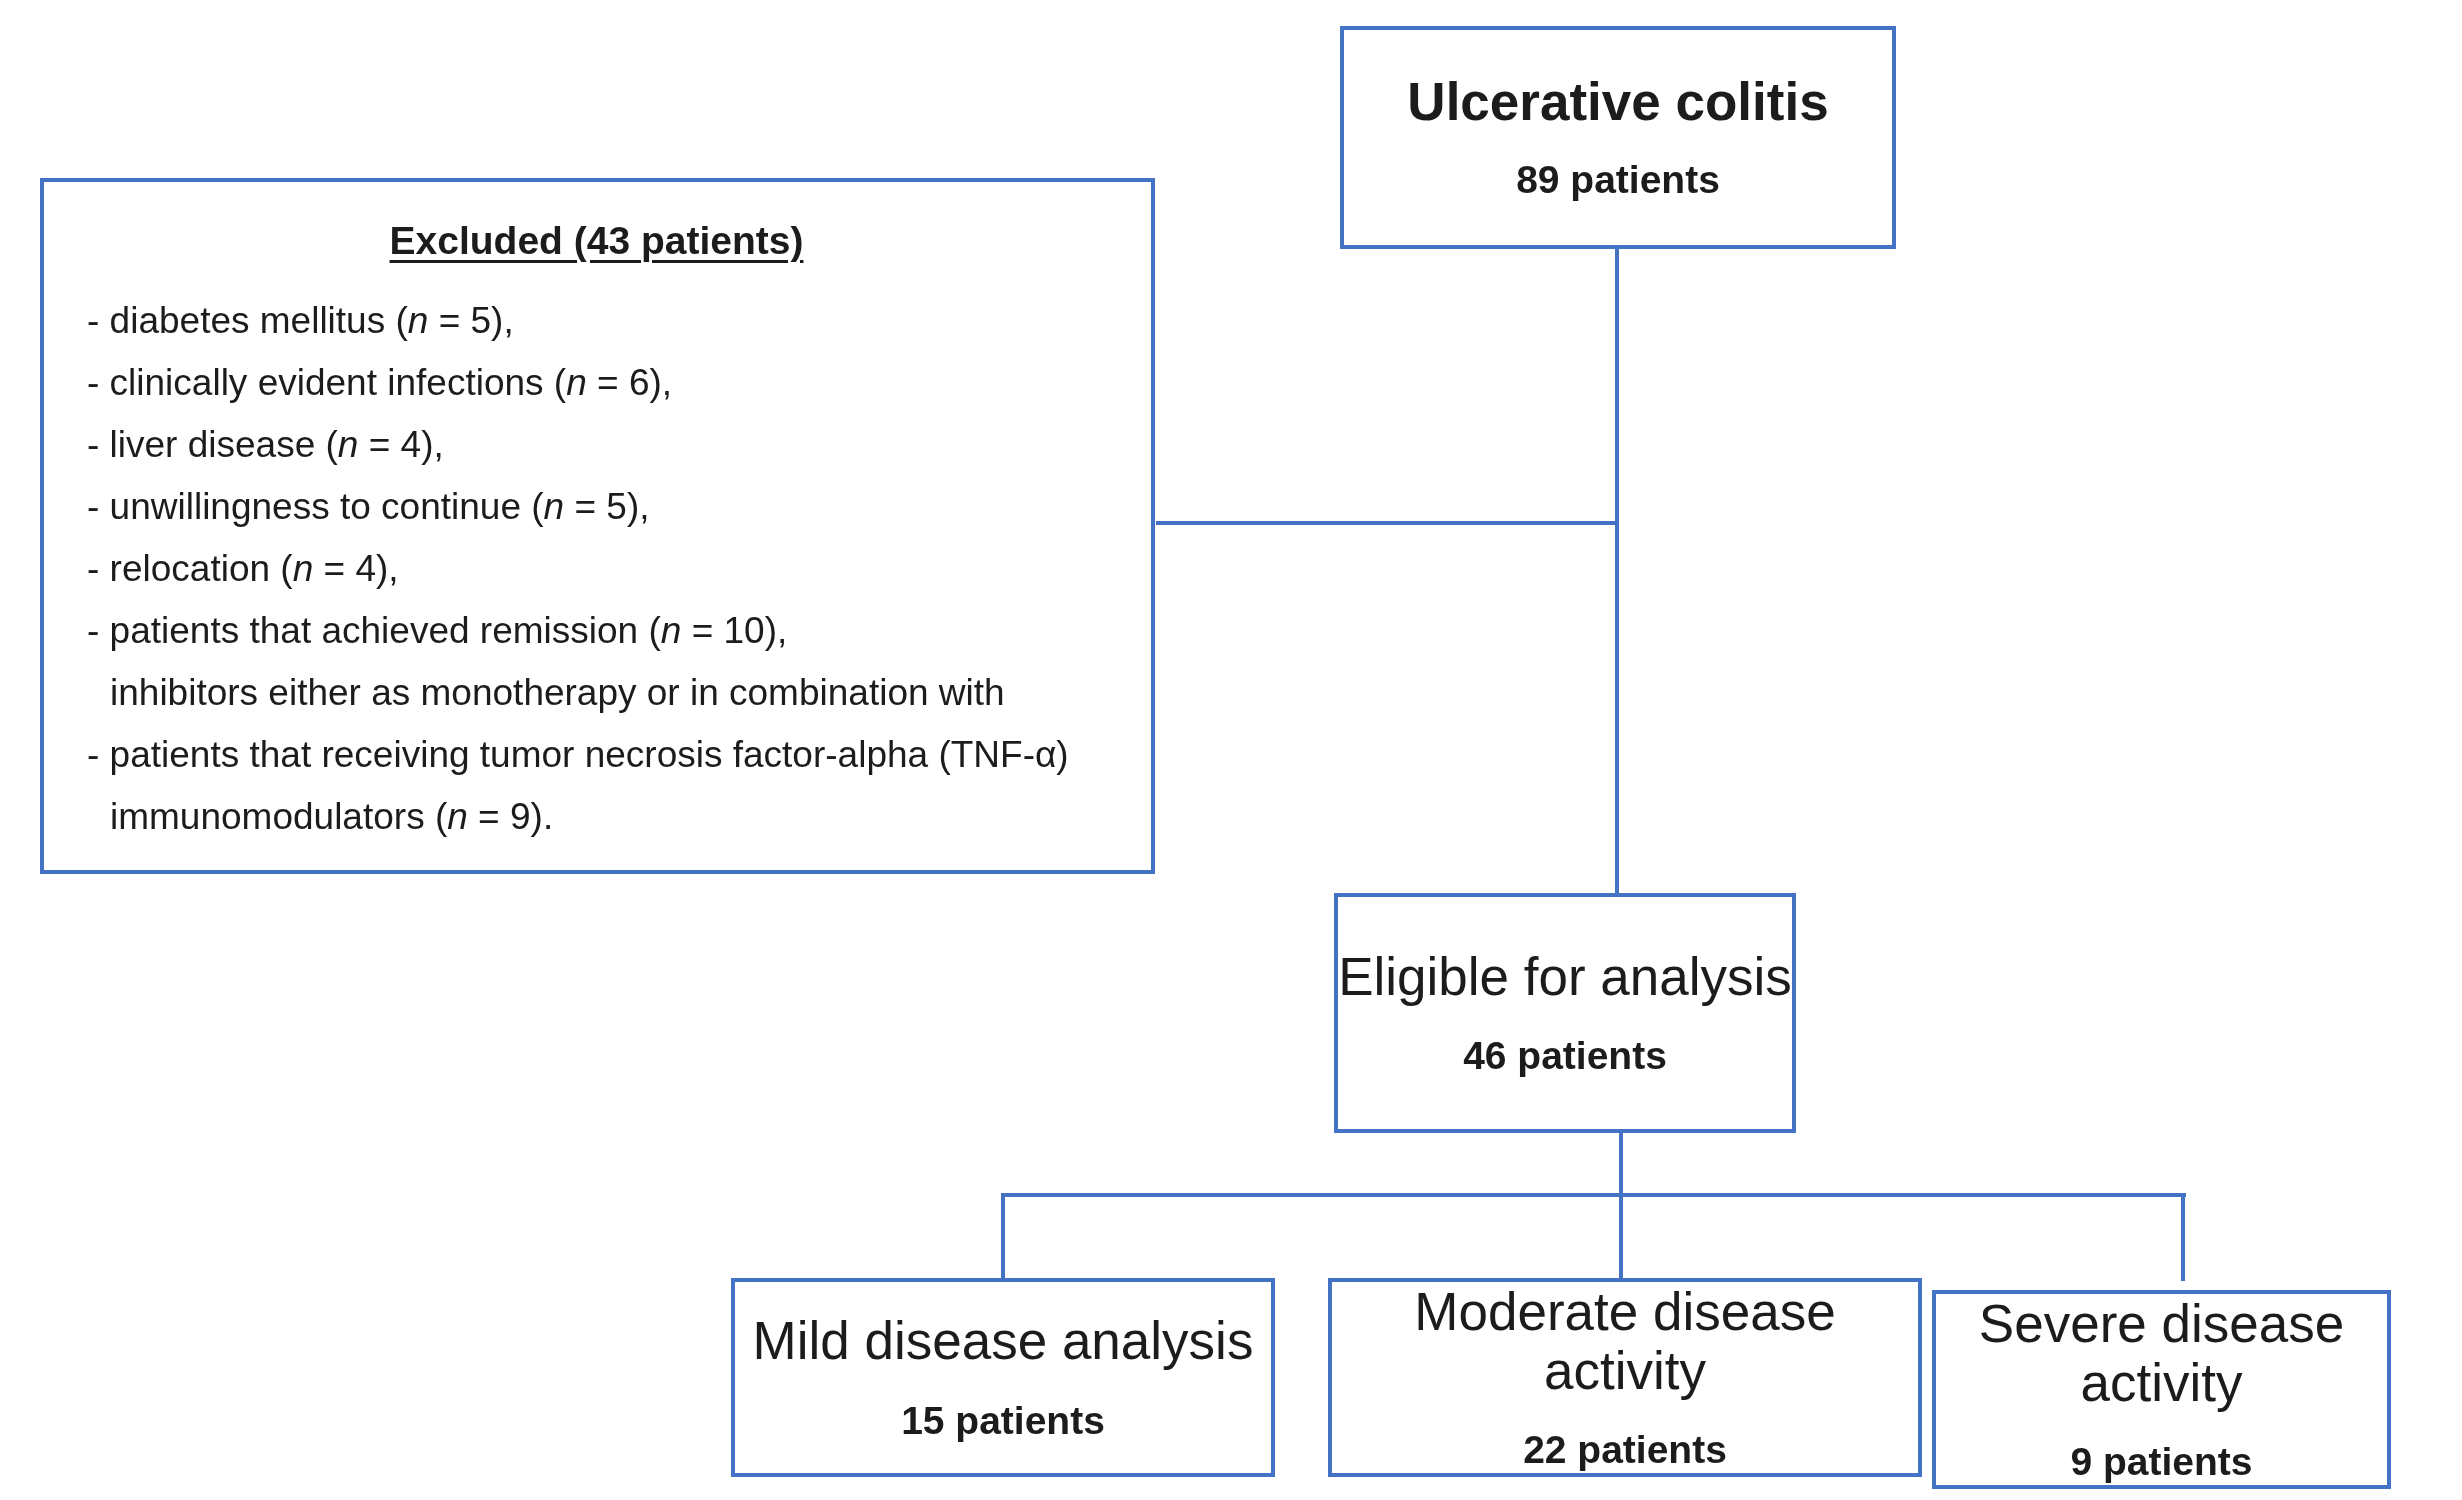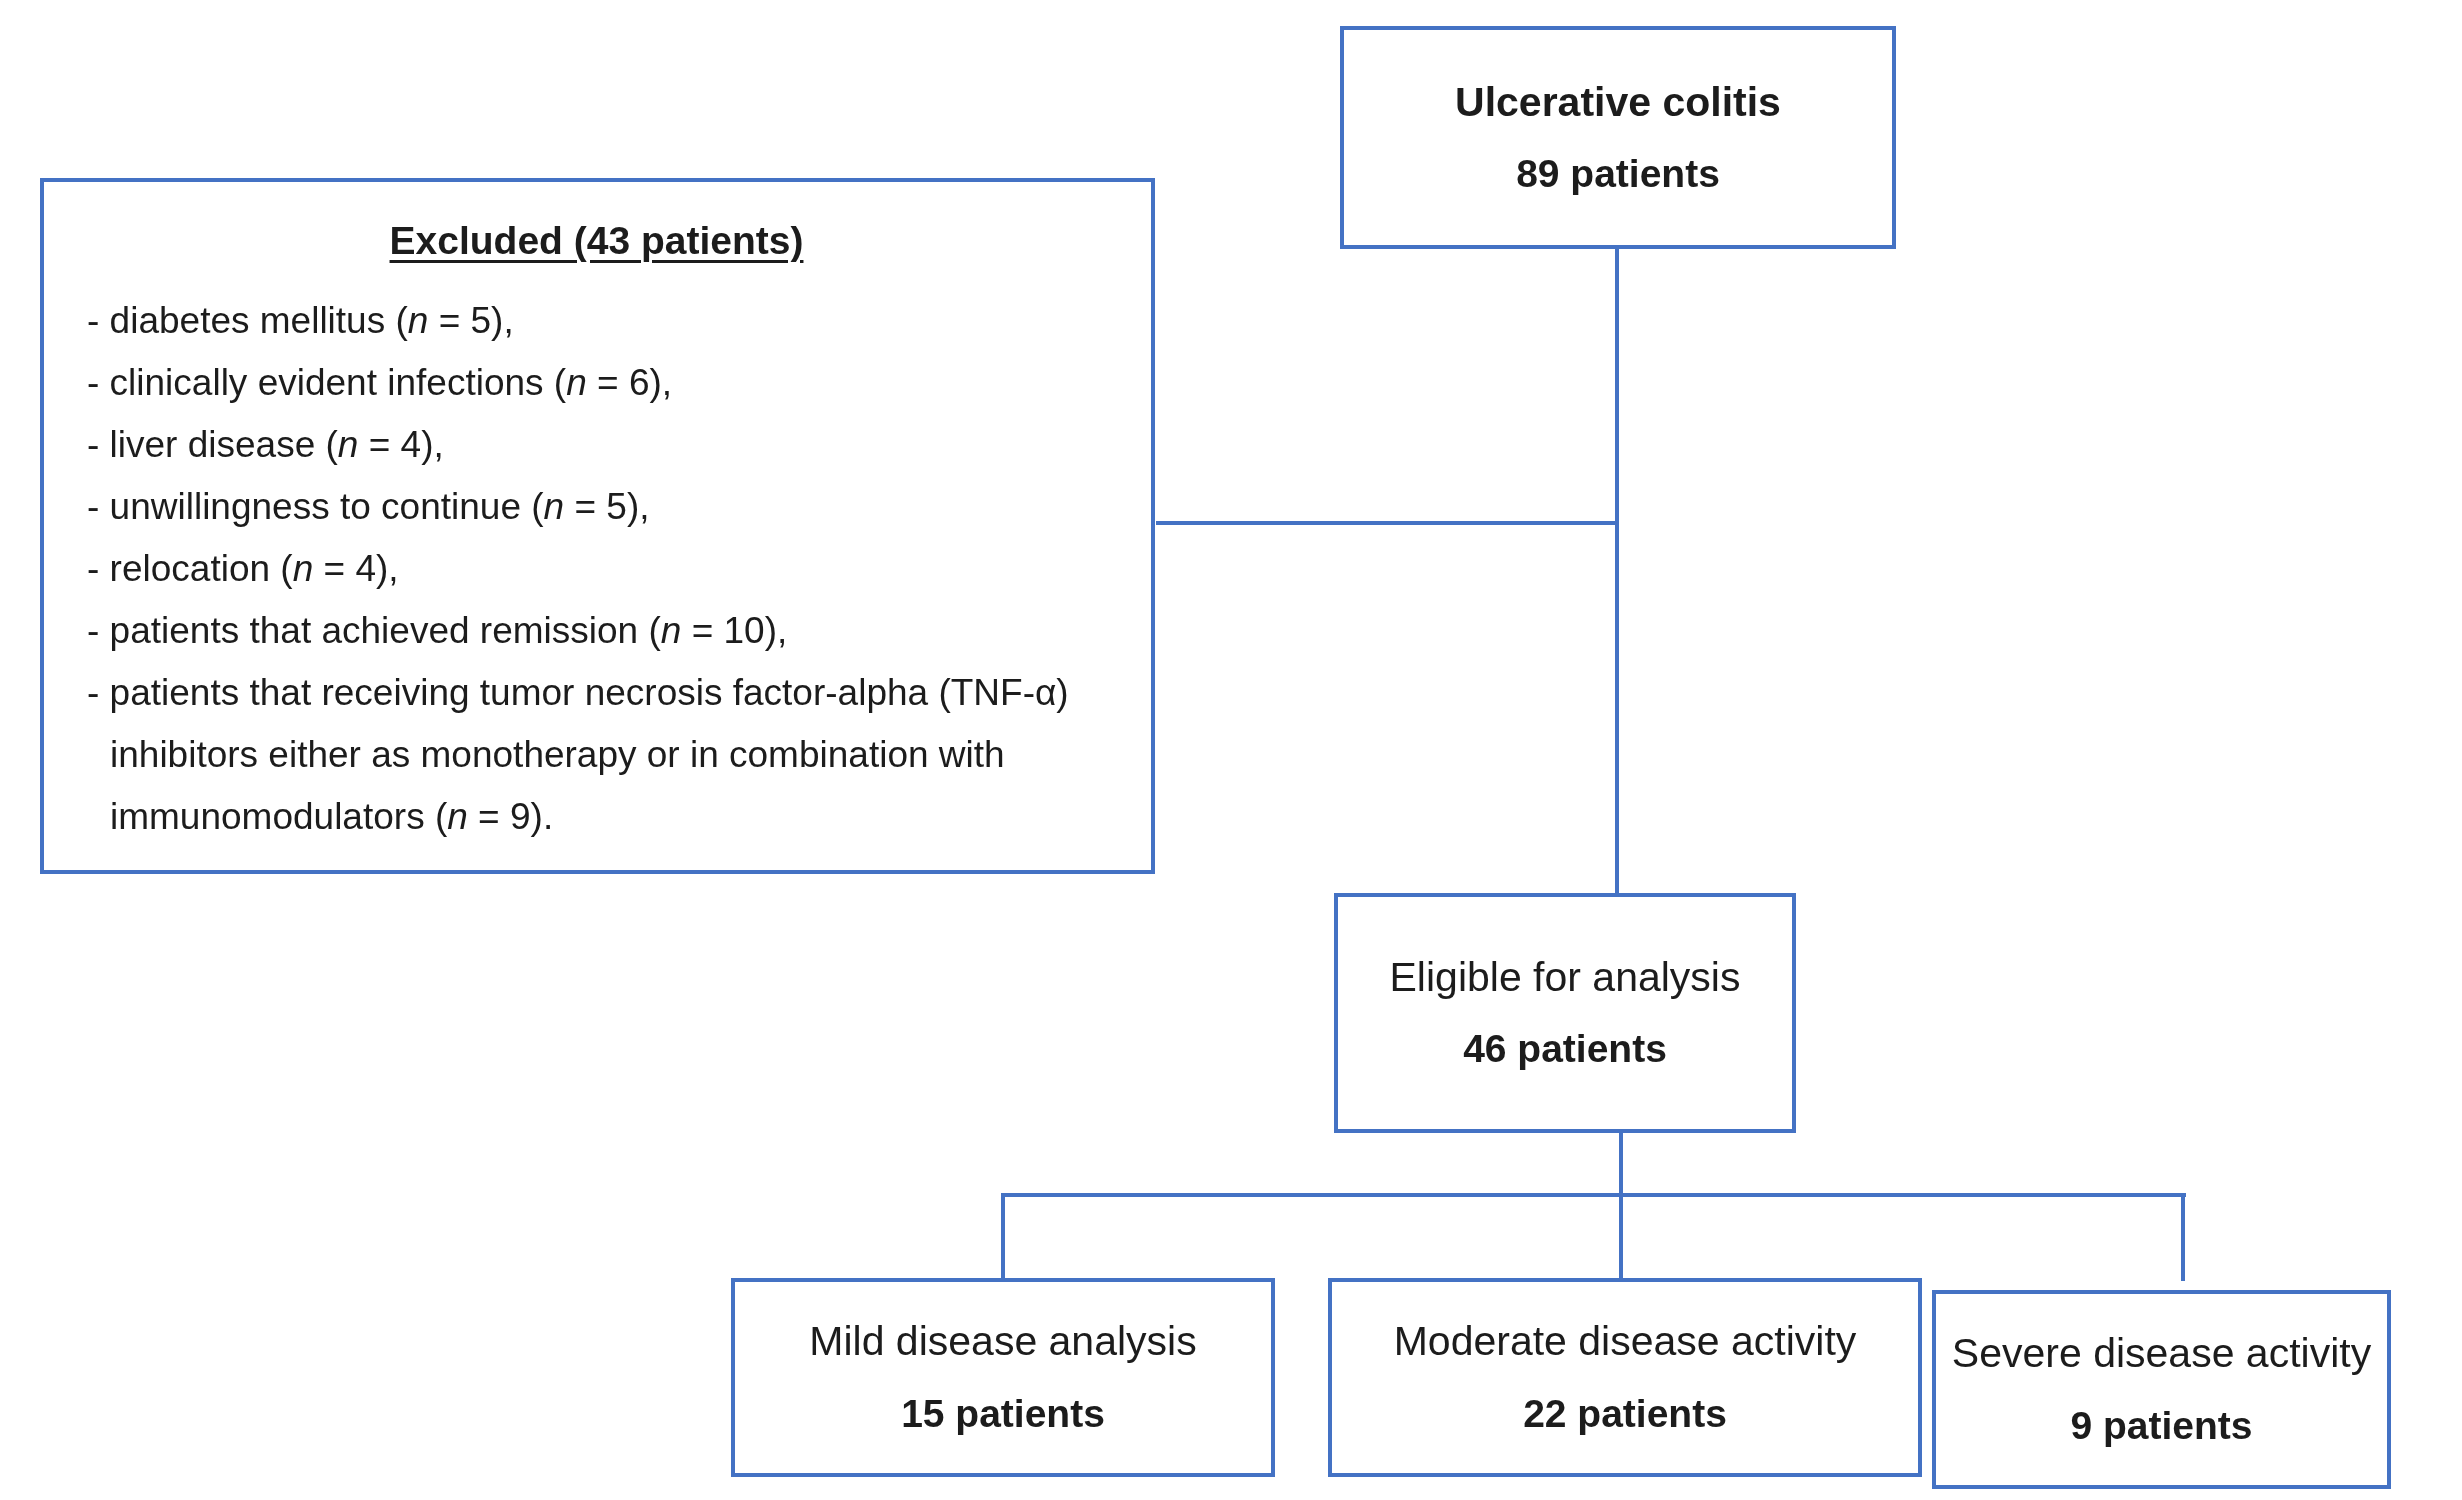--- a/index.html
+++ b/index.html
@@ -17,21 +17,21 @@
     position: absolute;
     box-sizing: border-box;
     background: #ffffff;
     border: 4.5px solid var(--blue);
     display: flex;
     flex-direction: column;
     align-items: center;
     justify-content: center;
     text-align: center;
   }
-  .fbox .t  { font-size: 41px; line-height: 1.1; }
+  .fbox .t  { font-size: 53px; line-height: 1.1; }
   .fbox .t.bold { font-weight: bold; }
   .fbox .c  { font-size: 39px; font-weight: bold; margin-top: 28px; line-height: 1.1; }
 
   
   .xbox {
     position: absolute;
     box-sizing: border-box;
     background: #ffffff;
     border: 4.5px solid var(--blue);
     padding: 36px 25px 0 23px;
@@ -78,22 +78,22 @@
 
   <div class="xbox" style="left:40px; top:178px; width:1115px; height:696px;">
     <div class="x-title">Excluded (43 patients)</div>
     <div class="x-list">
       <div class="x-line"><span>- diabetes mellitus (</span><span class="nvar">n</span><span> = 5),</span></div>
       <div class="x-line"><span>- clinically evident infections (</span><span class="nvar">n</span><span> = 6),</span></div>
       <div class="x-line"><span>- liver disease (</span><span class="nvar">n</span><span> = 4),</span></div>
       <div class="x-line"><span>- unwillingness to continue (</span><span class="nvar">n</span><span> = 5),</span></div>
       <div class="x-line"><span>- relocation (</span><span class="nvar">n</span><span> = 4),</span></div>
       <div class="x-line"><span>- patients that achieved remission (</span><span class="nvar">n</span><span> = 10),</span></div>
+      <div class="x-line indent"><span>inhibitors either as monotherapy or in combination with</span><span class="nvar"></span><span></span></div>
       <div class="x-line"><span>- patients that receiving tumor necrosis factor-alpha (TNF-α)</span><span class="nvar"></span><span></span></div>
-      <div class="x-line indent"><span>inhibitors either as monotherapy or in combination with</span><span class="nvar"></span><span></span></div>
       <div class="x-line indent"><span>immunomodulators (</span><span class="nvar">n</span><span> = 9).</span></div>
     </div>
   </div>
 
   <div class="fbox" style="left:1334px; top:893px; width:462px; height:240px;">
     <div class="t">Eligible for analysis</div>
     <div class="c">46 patients</div>
   </div>
 
   <div class="fbox" style="left:731px; top:1278px; width:544px; height:199px;">

